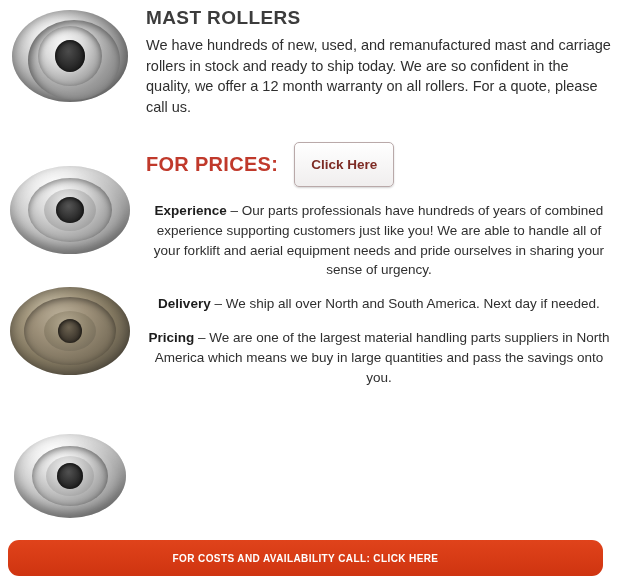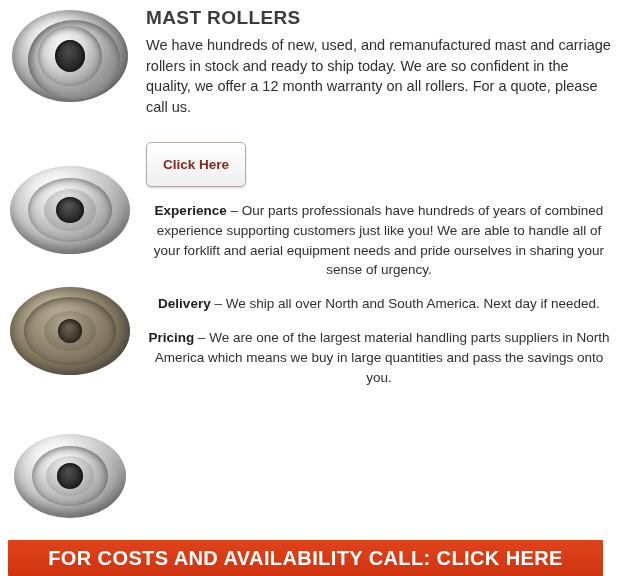--- a/index.html
+++ b/index.html
@@ -217,26 +217,26 @@
     color: #1d1d1d;
   }
   .footer-bar {
     position: absolute;
     left: 8px;
     top: 540px;
     width: 595px;
     height: 36px;
     background: #d93a16;
     background: linear-gradient(#e0431b, #cf3410);
-    border-radius: 1px;
+    border-radius: 11px;
     display: flex;
     align-items: center;
     justify-content: center;
     color: #ffffff;
-    font-size: 20px;
+    font-size: 10px;
     font-weight: bold;
     letter-spacing: 0.4px;
     cursor: pointer;
   }
 </style>
 </head>
 <body>
 
 <div class="page">
 
@@ -273,20 +273,21 @@
 
   </div>
 
   <div class="content">
 
     <h1 class="page-title">MAST ROLLERS</h1>
 
     <p class="intro">We have hundreds of new, used, and remanufactured mast and carriage rollers in stock and ready to ship today. We are so confident in the quality, we offer a 12 month warranty on all rollers. For a quote, please call us.</p>
 
     <div class="price-row">
+      <span class="price-head">FOR PRICES:</span>
       <span class="click-here-btn">Click Here</span>
     </div>
 
     <p class="feature">
       <b>Experience</b><span> – </span><span>Our parts professionals have hundreds of years of combined experience supporting customers just like you!  We are able to handle all of your forklift and aerial equipment needs and pride ourselves in sharing your sense of urgency.</span>
     </p>
 
 
 
     <p class="feature">

